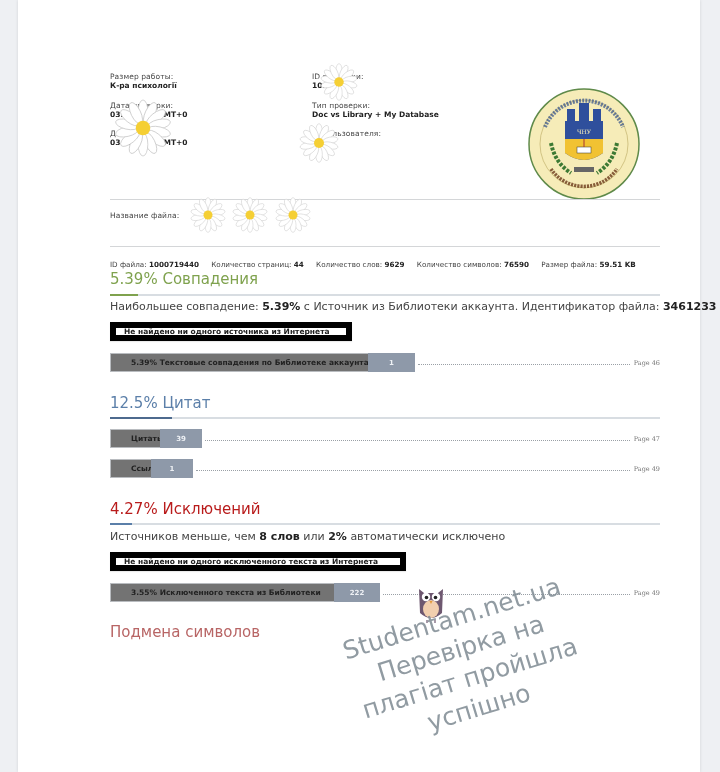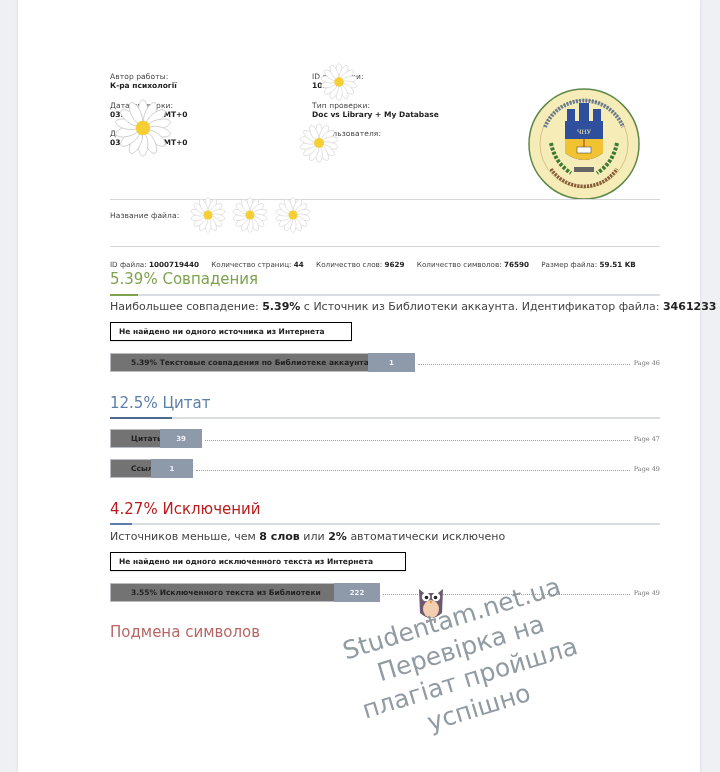--- a/index.html
+++ b/index.html
@@ -28,21 +28,21 @@
 
   .section-title { position: absolute; left: 92px; font-size: 15px; font-weight: normal; white-space: nowrap; }
   .title-line { position: absolute; left: 92px; width: 550px; height: 2px; background: #d8dde2; }
   .title-line .accent { position: absolute; left: 0; top: 0; width: 60px; height: 2px; }
 
   .note { position: absolute; left: 92px; font-size: 11px; color: #444; white-space: nowrap; }
   .note b { color: #222; }
 
   .box {
     position: absolute; left: 92px; height: 19px;
-    border: 1px solid #000000; background: #fff;
+    border: 6px solid #000000; background: #fff;
     box-shadow: 0 1px 1px rgba(0,0,0,0.08);
     font-size: 7.5px; font-weight: bold; color: #222;
     display: flex; align-items: center; padding: 0 8px; box-sizing: border-box; white-space: nowrap;
   }
   .row { position: absolute; left: 92px; height: 19px; display: flex; align-items: center; }
   .row .name {
     height: 19px; border: 1px solid #b9bcc0; border-right: none; background: #737373;
     font-size: 7.5px; font-weight: bold; color: #222;
     display: flex; align-items: center; padding: 0 20px; box-sizing: border-box; white-space: nowrap;
   }
@@ -67,21 +67,21 @@
   }
   .watermark div { white-space: nowrap; }
   .owl { position: absolute; left: 414px; top: 583px; }
 </style>
 </head>
 <body>
 
 <div class="page">
 
   <div class="meta-block" style="left:92px; top:72px;">
-    <div class="lbl">Автор работы:</div>
+    <div class="lbl">Размер работы:</div>
     <div class="val">К-ра психології</div>
   </div>
   <div class="meta-block" style="left:92px; top:101px;">
     <div class="lbl">Дата проверки:</div>
     <div class="val">03.…26:54 GMT+0</div>
   </div>
   <div class="meta-block" style="left:92px; top:129px;">
     <div class="lbl">Д…</div>
     <div class="val">03.…39:31 GMT+0</div>
   </div>

